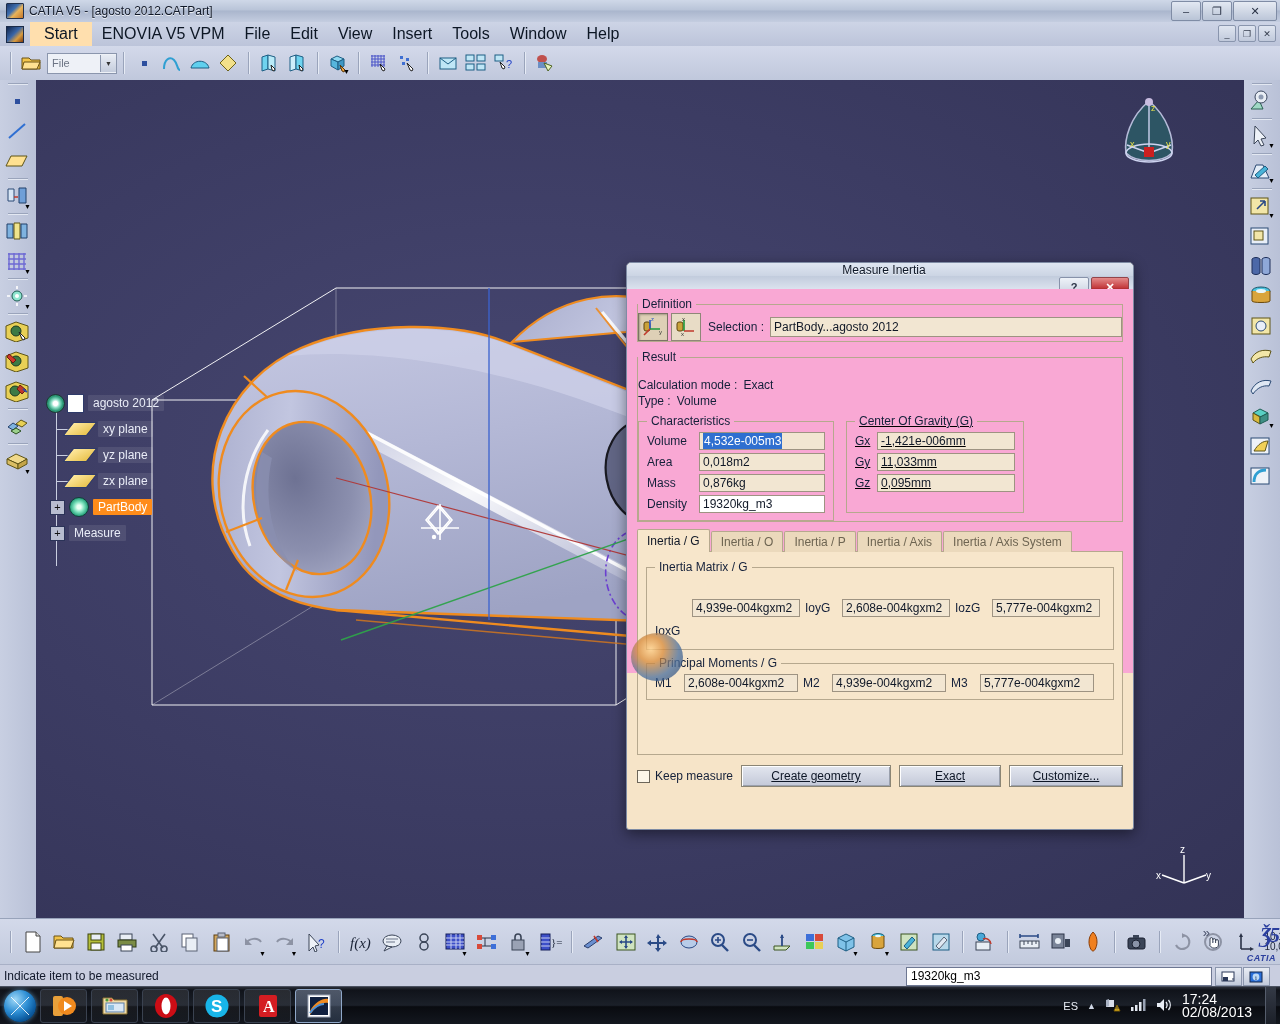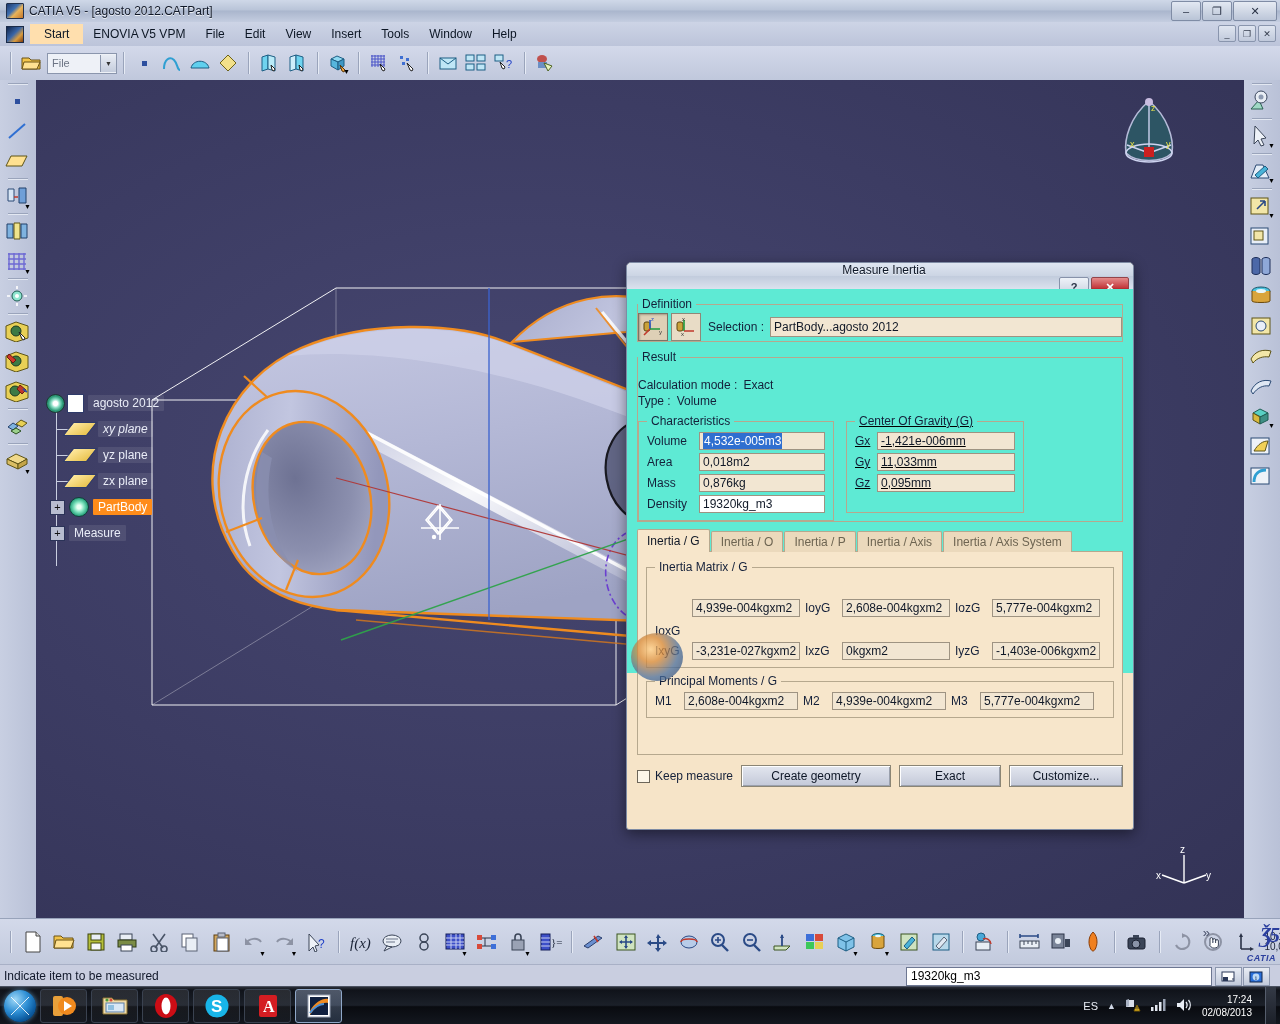--- a/index.html
+++ b/index.html
@@ -32,21 +32,21 @@
   
   .menubar{
     position:absolute;left:0;top:22px;width:1280px;height:24px;
     background:linear-gradient(to bottom,#cdd4e6,#bcc4da);
     border-bottom:1px solid #9aa5bd;
     display:flex;align-items:center;
   }
   .menubar .m-logo{width:16px;height:15px;margin:0 6px 0 6px;
     background:linear-gradient(135deg,#12254a,#3a66a8 45%,#d99c3f 70%,#7e3d10);
     border:1px solid #1b2b49;}
-  .menu-item{padding:3px 10px;font-size:12px;color:#0c1624;white-space:nowrap;}
+  .menu-item{padding:3px 10px;font-size:16px;color:#0c1624;white-space:nowrap;}
   .menu-item.start{background:#ffdfae;padding:3px 14px;}
   .mdi-btns{position:absolute;right:4px;top:3px;display:flex;gap:2px;}
   .mdi-btn{width:16px;height:15px;border:1px solid #8995ad;border-radius:2px;
     background:linear-gradient(to bottom,#dfe5f0,#c0c9db);
     font-size:9px;color:#333b4c;display:flex;align-items:center;justify-content:center;}
 
   
   .toolbar-top{
     position:absolute;left:0;top:46px;width:1280px;height:34px;
     background:linear-gradient(to bottom,#d3d9ea,#c0c8dc);
@@ -149,21 +149,21 @@
       linear-gradient(135deg,transparent 48%,#fff 48%,#fff 52%,transparent 52%),
       linear-gradient(45deg,transparent 48%,#fff 48%,#fff 52%,transparent 52%);
     opacity:.85;}
   .tb-item{width:45px;height:32px;margin-left:4px;border:1px solid #3a4250;border-radius:3px;
     background:linear-gradient(to bottom,rgba(255,255,255,.10),rgba(255,255,255,.02));
     display:flex;align-items:center;justify-content:center;}
   .tb-item.active{background:linear-gradient(to bottom,rgba(200,220,255,.34),rgba(120,160,220,.18));
     border-color:#8fa7c8;}
   .tray{position:absolute;right:4px;top:0;height:38px;display:flex;align-items:center;gap:9px;
     color:#e9edf5;font-size:11px;}
-  .clock{text-align:right;line-height:13px;font-size:10px;color:#fff;}
+  .clock{text-align:left;line-height:13px;font-size:14px;color:#fff;}
   .showdesk{width:10px;height:38px;border-left:1px solid #555d6c;
     background:linear-gradient(to bottom,#343a46,#1b1f28);margin-left:4px;}
 
   
   .dialog{
     position:absolute;left:626px;top:262px;width:506px;height:566px;
     background:#f6e4c8;
     border:1px solid #7e8ba4;
     border-radius:5px 5px 3px 3px;
     box-shadow:0 4px 14px rgba(0,0,0,.45);
@@ -175,21 +175,21 @@
     display:flex;align-items:center;padding-left:8px;border-radius:4px 4px 0 0;flex-direction:column;}
   .dlg-title{font-size:12px;color:#0d1626;text-shadow:0 1px 0 rgba(255,255,255,.7);}
   .dlg-tbtns{margin-left:auto;display:flex;gap:2px;padding-right:4px;}
   .dlg-help{width:28px;height:18px;border:1px solid #8792aa;border-radius:2px;
     background:linear-gradient(to bottom,#eef2f8,#c6cedd);
     font-size:11px;font-weight:bold;color:#2a3346;display:flex;align-items:center;justify-content:center;}
   .dlg-close{width:36px;height:18px;border:1px solid #93444a;border-radius:2px;
     background:linear-gradient(to bottom,#e48b8b,#c3383b 55%,#ad2b2e 60%,#d2585a 100%);
     font-size:11px;font-weight:bold;color:#fff;display:flex;align-items:center;justify-content:center;}
   .dlg-body{position:absolute;left:0;top:26px;width:506px;height:384px;
-    background:#5eead4;padding:8px 10px;box-sizing:border-box;}
+    background:#f9a8d4;padding:8px 10px;box-sizing:border-box;}
 
   fieldset.grp{border:1px solid #b6a88e;border-top:1px solid #b6a88e;
     margin:0;padding:4px 8px 7px 8px;background:transparent;}
   fieldset.grp > legend{font-size:12px;color:#14203a;padding:0 4px;}
   .plain-grp{border:none;border-top:1px solid #c3b69d;margin:0;padding:0;}
 
   .dlg-label{font-size:12px;color:#14203a;}
   .field{height:18px;border:1px solid #9e9382;background:#f2e6d2;
     font-size:12px;color:#101827;padding:0 3px;line-height:18px;box-sizing:border-box;
     display:flex;align-items:center;overflow:hidden;white-space:nowrap;}
@@ -206,21 +206,21 @@
     background:#ebd9bc;font-size:12px;color:#6e6552;display:flex;align-items:center;
     border-radius:2px 2px 0 0;margin-right:1px;}
   .tab.active{background:#f7e6cb;color:#101827;height:22px;position:relative;z-index:2;}
 
   .tabpane{border:1px solid #b6a88e;border-top:1px solid #b6a88e;background:#f7e6cb;
     padding:8px;margin-top:-1px;height:204px;box-sizing:border-box;}
 
   .btn{height:20px;border:1px solid #8b8575;
     background:linear-gradient(to bottom,#e3e6ef,#c3c8d8);
     font-size:12px;color:#0d1626;display:flex;align-items:center;justify-content:center;
-    box-shadow:inset 1px 1px 0 #fff, inset -1px -1px 0 #9aa0ad;}
+    box-shadow:inset 1px 1px 0 #fff, inset -1px -1px 0 #9aa0ad;text-decoration:underline;}
   .chk{width:11px;height:11px;border:1px solid #6d665a;background:#fdf6e8;margin-right:5px;}
   .led{width:11px;height:11px;border-radius:50%;margin-right:6px;}
   .led.green{background:radial-gradient(circle at 33% 30%,#c9ffd0,#25b23d 55%,#0b6b20);}
   .led.red{background:radial-gradient(circle at 33% 30%,#ffd0cc,#d8352b 55%,#791410);}
   .corner-globe{position:absolute;left:4px;bottom:-8px;width:52px;height:48px;border-radius:50%;
     background:radial-gradient(circle at 38% 34%,#ffd089 0%,#d98b3a 28%,#4a6f9e 62%,#26406b 100%);
     opacity:.75;filter:blur(.2px);}
 </style>
 </head>
 <body>
@@ -657,21 +657,21 @@
 
     <div class="tree">
       <div class="tline-v"></div>
 
       <div class="tree-row" style="margin-left:0;">
         <div class="gear-ico"></div>
         <div class="doc-ico"></div>
         <span class="tree-label">agosto 2012</span>
       </div>
 
-      <div class="tree-row" style="margin-left:22px;font-style:italic;">
+      <div class="tree-row" style="margin-left:22px;">
         <div class="tline-h" style="left:-12px;top:13px;"></div>
         <div class="plane-ico"></div>
         <span class="tree-label">xy plane</span>
       </div>
 
       <div class="tree-row" style="margin-left:22px;">
         <div class="tline-h" style="left:-12px;top:13px;"></div>
         <div class="plane-ico"></div>
         <span class="tree-label">yz plane</span>
       </div>
@@ -831,34 +831,20 @@
               </div>
               <span class="dlg-label" style="width:32px;">IoyG</span>
               <div class="field" style="width:108px;">
                 <span>2,608e-004kgxm2</span>
               </div>
               <span class="dlg-label" style="width:32px;">IozG</span>
               <div class="field" style="width:108px;">
                 <span>5,777e-004kgxm2</span>
               </div>
             </div>
-            <div style="display:flex;align-items:center;gap:5px;">
-              <span class="dlg-label" style="width:32px;">IxyG</span>
-              <div class="field" style="width:108px;">
-                <span>-3,231e-027kgxm2</span>
-              </div>
-              <span class="dlg-label" style="width:32px;">IxzG</span>
-              <div class="field" style="width:108px;">
-                <span>0kgxm2</span>
-              </div>
-              <span class="dlg-label" style="width:32px;">IyzG</span>
-              <div class="field" style="width:108px;">
-                <span>-1,403e-006kgxm2</span>
-              </div>
-            </div>
           </fieldset>
 
           <fieldset class="grp" style="margin-top:6px;">
             <legend>Principal Moments / G</legend>
             <div style="display:flex;align-items:center;gap:5px;">
               <span class="dlg-label" style="width:24px;">M1</span>
               <div class="field" style="width:114px;">
                 <span>2,608e-004kgxm2</span>
               </div>
               <span class="dlg-label" style="width:24px;">M2</span>

